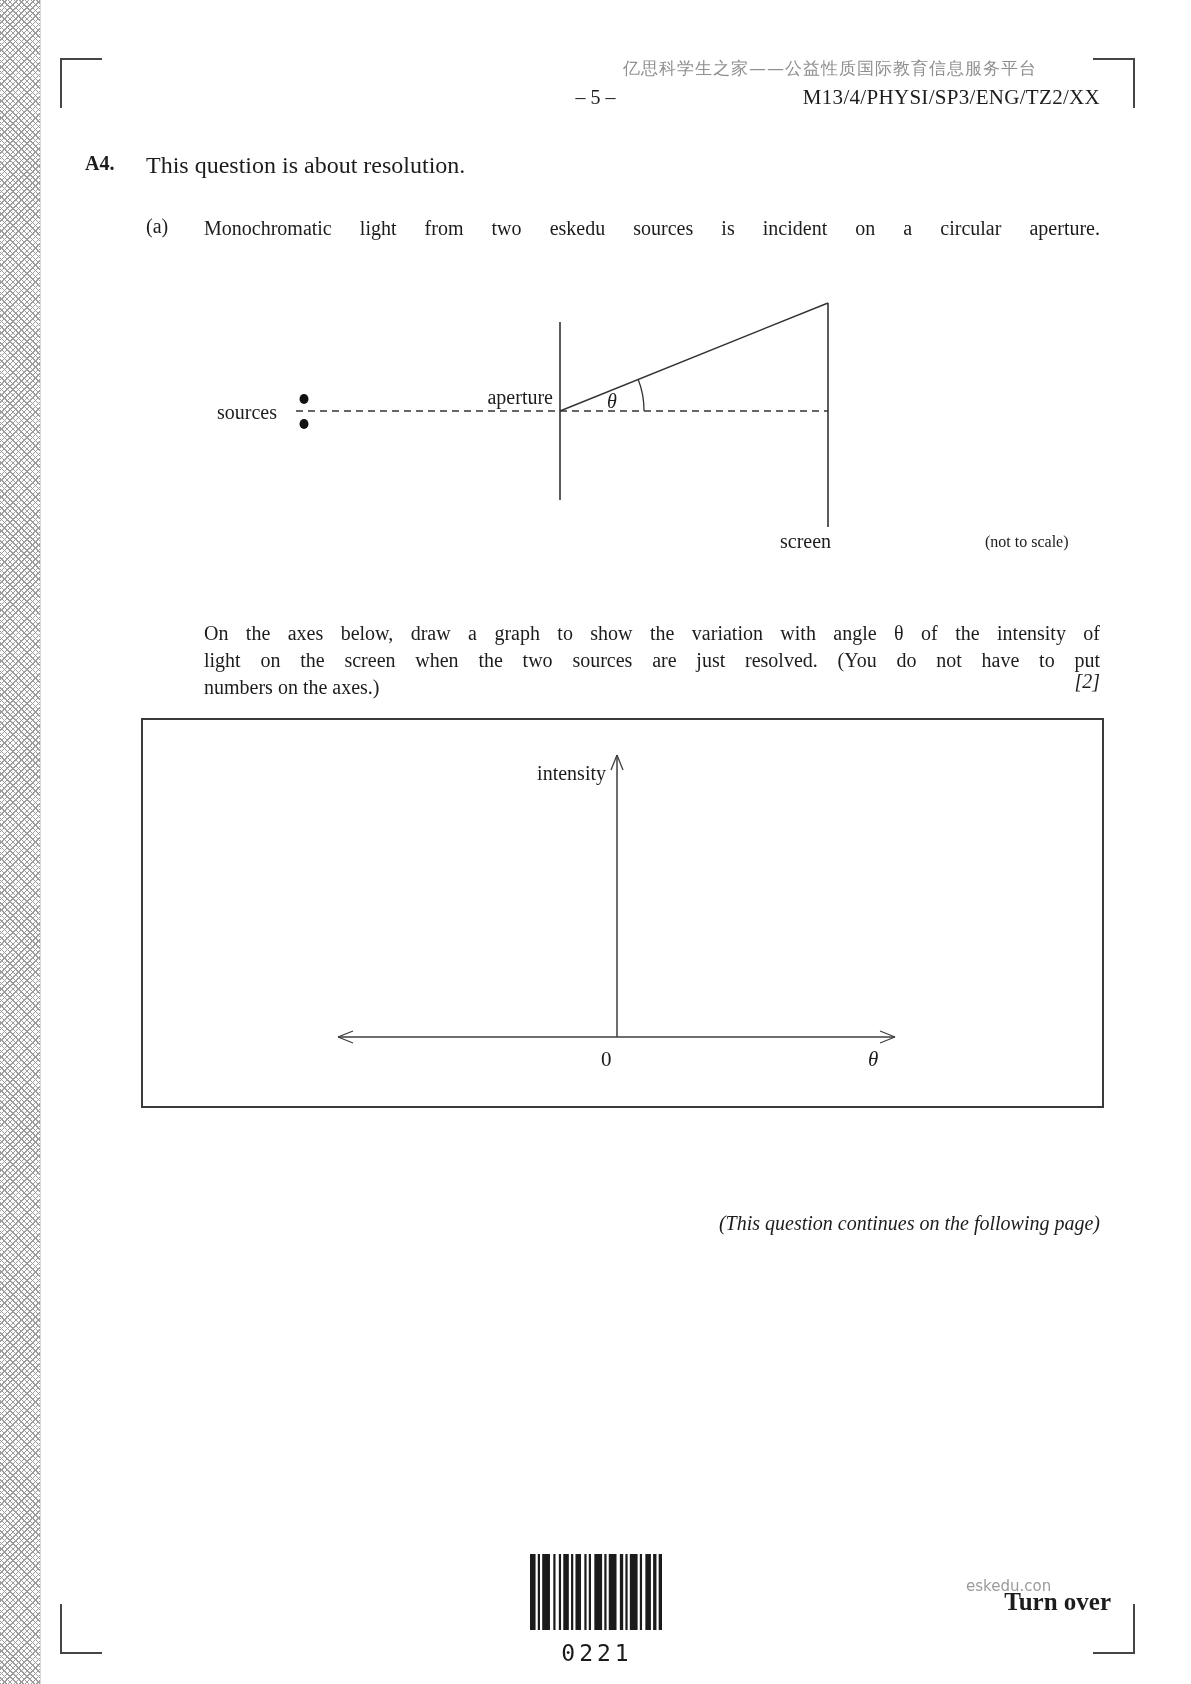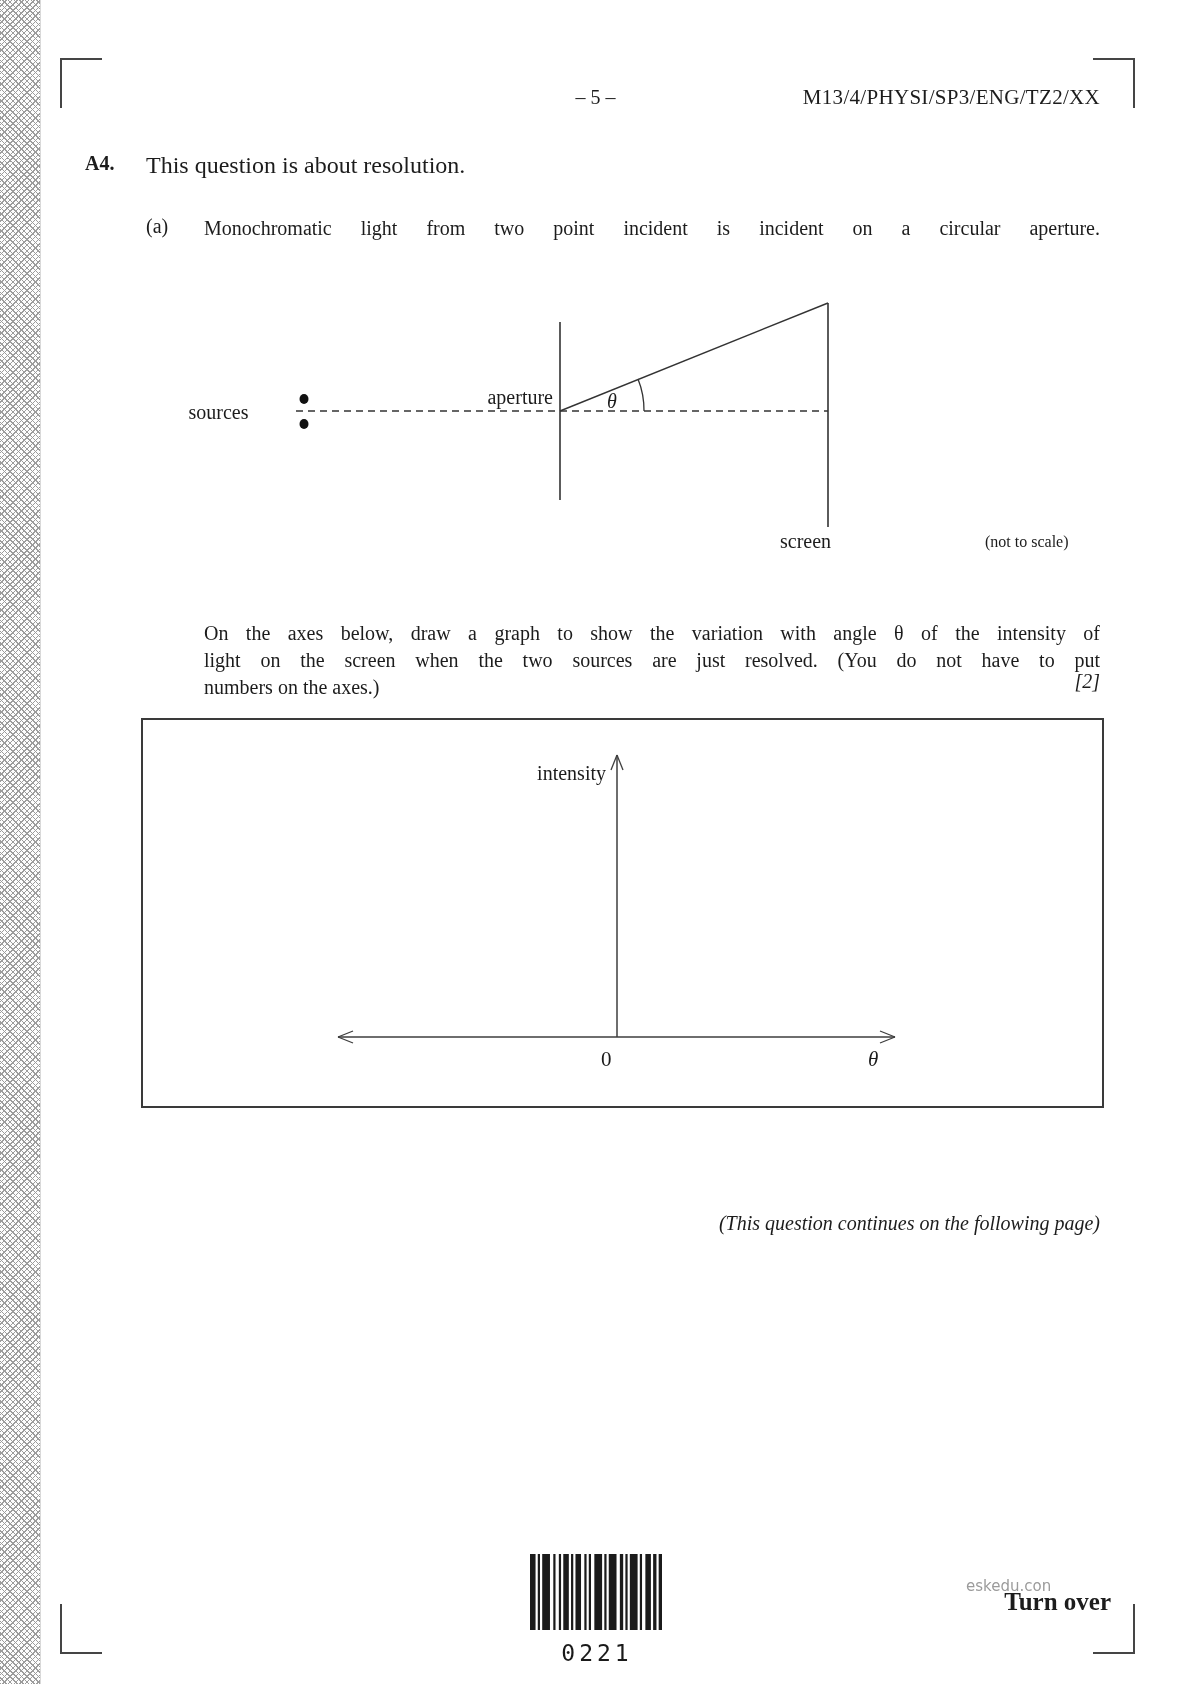--- a/index.html
+++ b/index.html
@@ -50,49 +50,50 @@
 
 <div class="page">
 
   <div class="abs hatch"></div>
 
   <div class="abs corner c-tl"></div>
   <div class="abs corner c-tr"></div>
   <div class="abs corner c-bl"></div>
   <div class="abs corner c-br"></div>
 
+  <div class="abs cjk sans">亿思科学生之家——公益性质国际教育信息服务平台</div>
   <div class="abs pagenum">– 5 –</div>
   <div class="abs papercode">M13/4/PHYSI/SP3/ENG/TZ2/XX</div>
 
   <div class="abs q-row">
     <span class="abs q-num b">A4.</span>
     <span class="abs q-intro">This question is about resolution.</span>
   </div>
 
   <div class="abs part-label">(a)</div>
   <div class="abs part-text body-txt">
-    <div class="just">Monochromatic light from two point incident is incident on a circular aperture.</div>
+    <div class="just">Monochromatic light from two eskedu sources is incident on a circular aperture.</div>
   </div>
 
   <svg class="abs" style="left:150px;top:290px;" width="920" height="280" viewBox="0 0 920 280">
 
     <line x1="146" y1="121" x2="678" y2="121" stroke="#333" stroke-width="1.6" stroke-dasharray="7 5"></line>
 
     <ellipse cx="154" cy="109" rx="4.5" ry="5" fill="#111"></ellipse>
     <ellipse cx="154" cy="134" rx="4.5" ry="5" fill="#111"></ellipse>
 
     <line x1="410" y1="32" x2="410" y2="210" stroke="#333" stroke-width="1.6"></line>
 
     <line x1="410" y1="121" x2="678" y2="13" stroke="#333" stroke-width="1.4"></line>
 
     <path d="M 488 89 A 84 84 0 0 1 494 121" fill="none" stroke="#333" stroke-width="1.3"></path>
 
     <line x1="678" y1="13" x2="678" y2="237" stroke="#333" stroke-width="1.6"></line>
   </svg>
-  <div class="abs dlabel right" style="left:160px;top:401px;width:117px;text-align:center;">sources</div>
+  <div class="abs dlabel right" style="left:160px;top:401px;width:117px;">sources</div>
   <div class="abs dlabel right" style="left:430px;top:386px;width:123px;">aperture</div>
   <div class="abs dlabel it" style="left:607px;top:390px;">θ</div>
   <div class="abs dlabel center" style="left:780px;top:530px;width:100px;">screen</div>
   <div class="abs small-note" style="left:946px;top:533px;margin-left:39px;">(not to scale)</div>
 
   <div class="abs prompt body-txt">
     <div class="just">On the axes below, draw a graph to show the variation with angle θ of the intensity of</div>
     <div class="just">light on the screen when the two sources are just resolved.  (You do not have to put</div>
     <div>numbers on the axes.)</div>
   </div>

